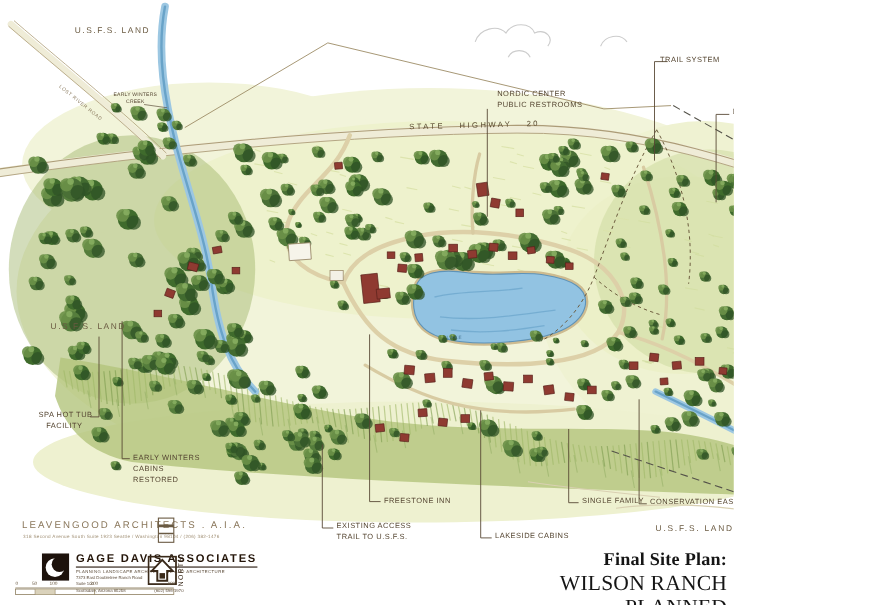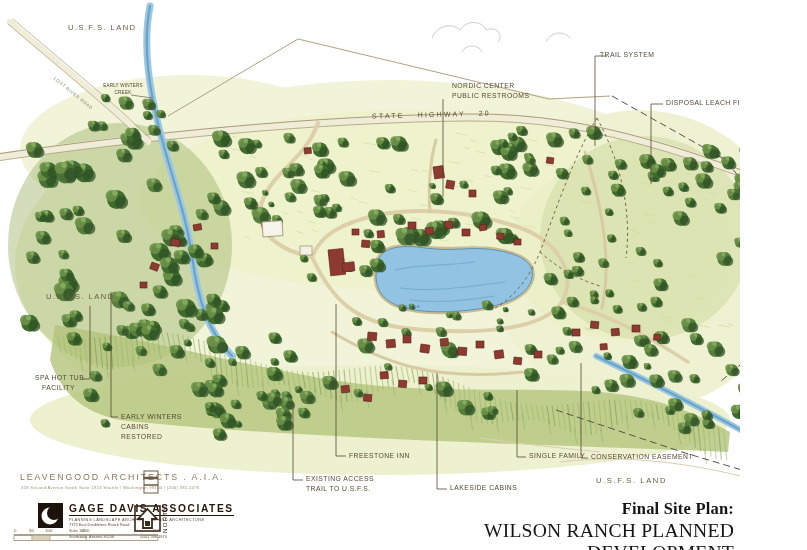--- a/index.html
+++ b/index.html
@@ -1,16 +1,16 @@
 <!DOCTYPE html>
 <html><head>
 <meta charset="utf-8">
 <style>
   html,body{margin:0;padding:0;background:#ffffff;}
-  #canvas{position:relative;width:740px;height:550px;background:#ffffff;overflow:hidden;
+  #canvas{position:relative;width:667px;height:550px;background:#ffffff;overflow:hidden;
           font-family:"Liberation Sans",sans-serif;text-decoration:underline;}
   #art{position:absolute;left:0;top:0;}
   .mlabel{position:absolute;font-size:6.8px;color:#564733;letter-spacing:.45px;
           line-height:1.5;white-space:pre;z-index:5;}
   .usfs{font-size:7.6px;letter-spacing:1.4px;color:#6a5a41;}
   .tiny{font-size:4.6px;letter-spacing:.2px;}
   .hwy{font-size:7px;letter-spacing:2.2px;word-spacing:9px;transform:rotate(-1.5deg);color:#5a4a30;}
   .roadlbl{font-size:4.4px;letter-spacing:.6px;transform:rotate(39deg);transform-origin:left top;color:#8a7a5e;}
   .lakelbl{font-size:4.2px;color:#41708e;letter-spacing:1px;}
   

